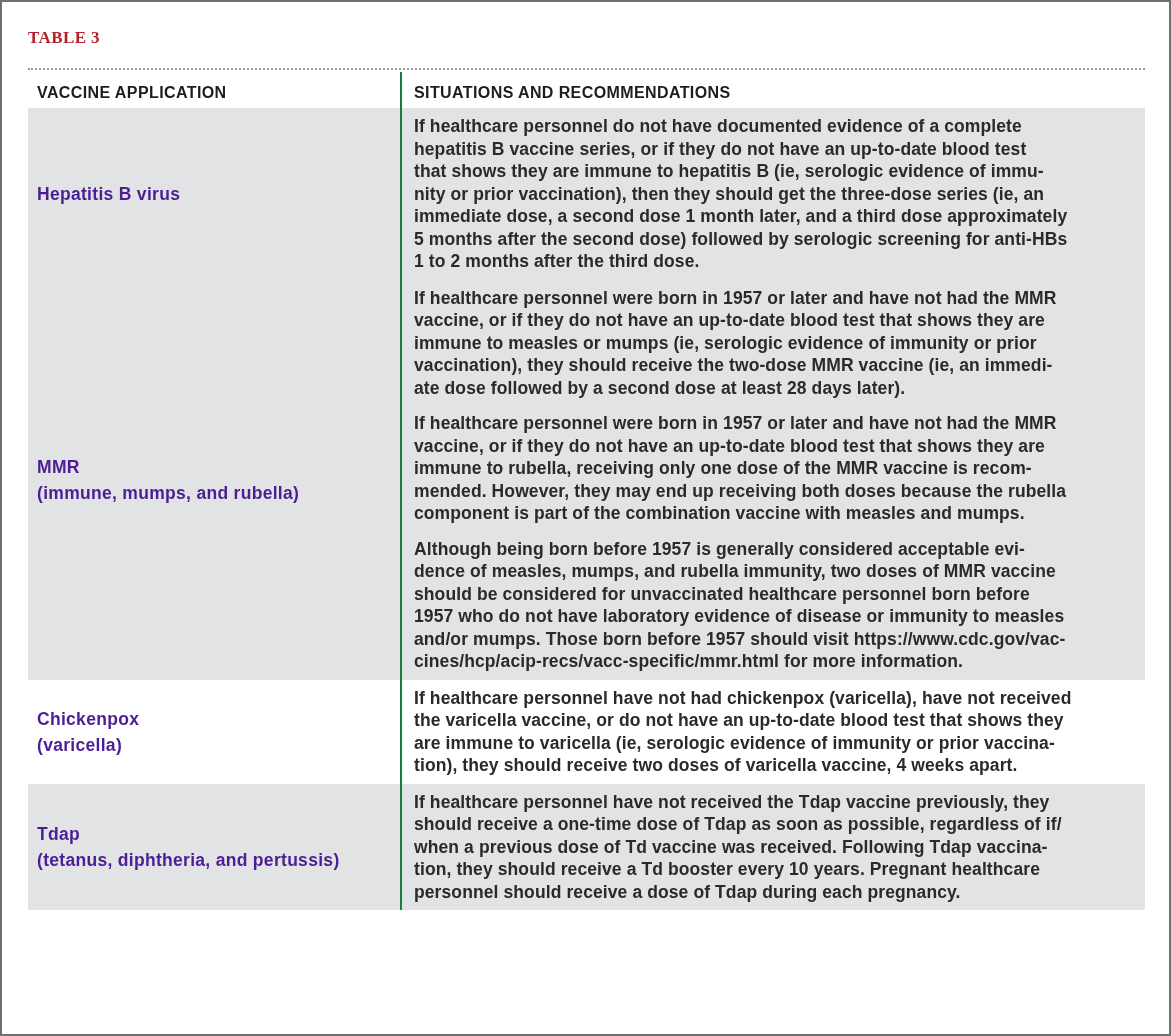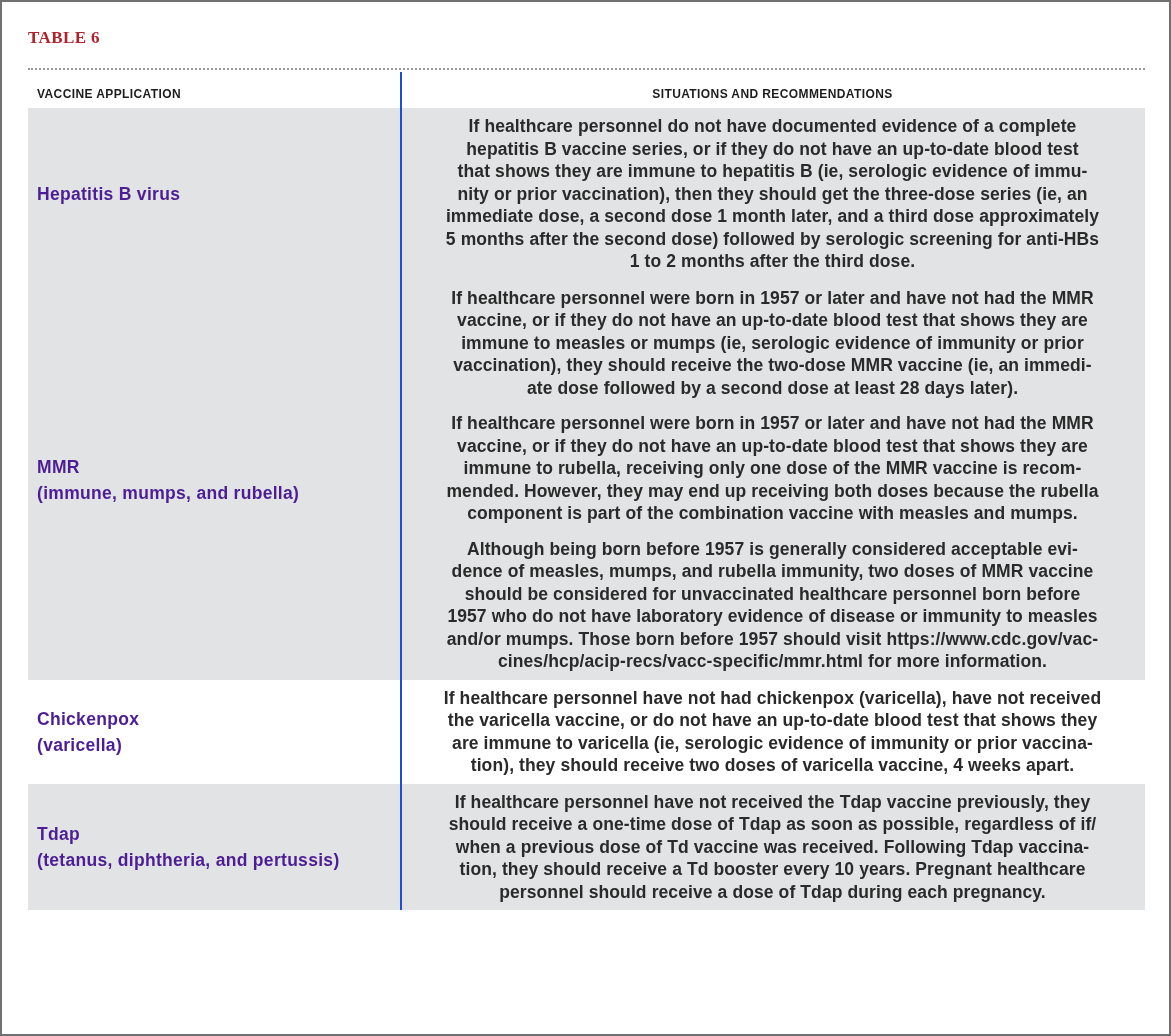--- a/index.html
+++ b/index.html
@@ -40,29 +40,28 @@
   .vtable { margin-top:2px; }
 
   .vrow {
     display:grid;
     grid-template-columns:372px 1fr;
   }
   .vrow.shaded .cell { background:#e2e3e4; }
 
   .cell { padding:8px 10px 8px 9px; }
   .cell.right {
-    border-left:2px solid #1d4ed8;
+    border-left:2px solid #15803d;
     padding:7px 14px 7px 12px;
-    text-align:center;
   }
 
   .header-row .cell { padding-top:12px; padding-bottom:6px; }
   .col-header {
     font-weight:bold;
-    font-size:12px;
+    font-size:16px;
     letter-spacing:.4px;
     color:#1d1d1d;
   }
 
   .vaccine-cell {
     display:flex;
     align-items:center;
   }
   .vaccine-name {
     font-weight:bold;
@@ -86,21 +85,21 @@
     letter-spacing:.1px;
     color:#2a2a2a;
     white-space:pre-line;
   }
 </style>
 </head>
 <body>
 
 <div class="page">
 
-  <div class="eyebrow">TABLE 6</div>
+  <div class="eyebrow">TABLE 3</div>
 
 
   <div class="dotted-rule"></div>
 
   <div class="vtable">
 
     <div class="vrow header-row">
       <div class="cell left">
         <span class="col-header">VACCINE APPLICATION</span>
       </div>

